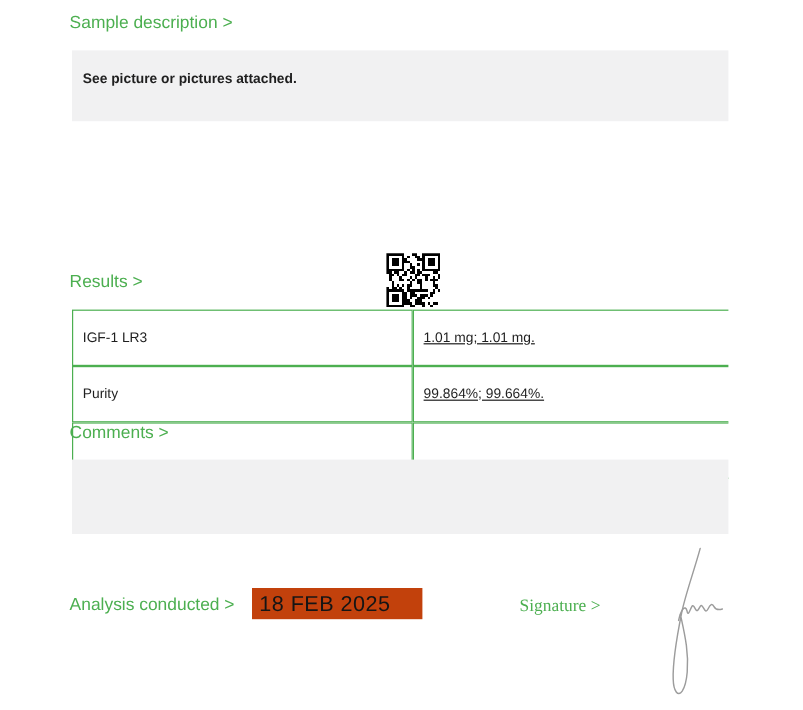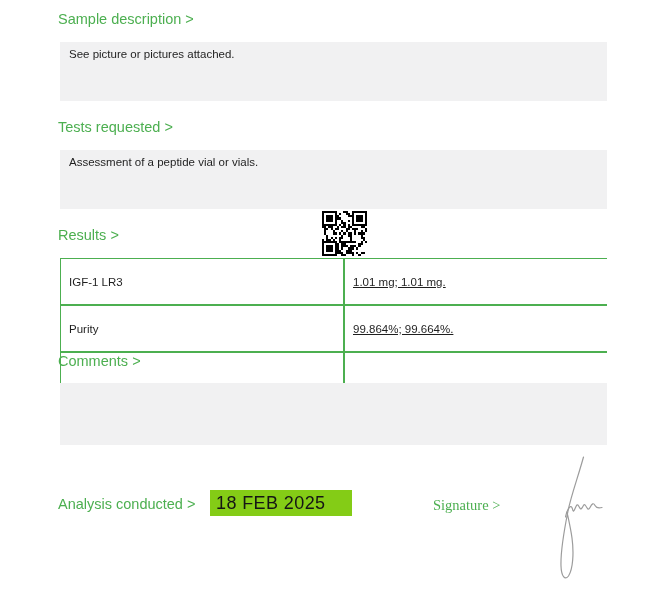--- a/index.html
+++ b/index.html
@@ -2,48 +2,44 @@
 <html><head>
 <meta charset="utf-8">
 <style>
   html,body{margin:0;padding:0;background:#ffffff;}
   body{width:669px;height:592px;font-family:"Liberation Sans",sans-serif;-webkit-font-smoothing:antialiased;}
   .page{position:relative;width:607px;height:592px;overflow:hidden;background:#ffffff;}
 
   .h-green{position:absolute;color:#4caf50;font-size:14.5px;line-height:16px;white-space:nowrap;}
 
   .graybox{position:absolute;left:60px;width:567px;background:#f1f1f2;box-sizing:border-box;}
-  .graybox .boxtext{padding:5px 9px;font-size:11.5px;color:#1f1f1f;line-height:14px;}
+  .graybox .boxtext{padding:17px 9px;font-size:11.5px;color:#1f1f1f;line-height:14px;font-weight:bold;}
 
   .results-table{position:absolute;left:60px;top:258px;width:569px;border-collapse:separate;border-spacing:0;table-layout:fixed;}
   .results-table td{border:1px solid #4caf50;height:23px;padding:11px 8px;font-size:11.5px;color:#1f1f1f;background:#ffffff;vertical-align:middle;}
   .results-table td.c1{width:266px;}
   .results-table td.c2{width:267px;text-decoration:underline;}
 
   .qr{position:absolute;left:322px;top:211px;width:45px;height:45px;}
 
-  .datebox{position:absolute;left:210px;top:490px;width:142px;height:26px;background:#84cc16;
+  .datebox{position:absolute;left:210px;top:490px;width:142px;height:26px;background:#c2410c;
            font-size:18px;line-height:26px;color:#151515;letter-spacing:0.4px;padding-left:6px;box-sizing:border-box;white-space:nowrap;}
 
   .sig-svg{position:absolute;left:548px;top:448px;width:70px;height:144px;}
 </style>
 </head>
 <body>
 
 <div class="page">
 
   <div class="h-green" style="left:58px;top:11px;">Sample description &gt;</div>
   <div class="graybox" style="top:42px;height:59px;">
     <div class="boxtext">See picture or pictures attached.</div>
   </div>
 
-  <div class="h-green" style="left:58px;top:119px;">Tests requested &gt;</div>
-  <div class="graybox" style="top:150px;height:59px;">
-    <div class="boxtext">Assessment of a peptide vial or vials.</div>
-  </div>
 
   <div class="h-green" style="left:58px;top:227px;">Results &gt;</div>
 
   <svg class="qr" id="qr-svg" viewBox="0 0 21 21" shape-rendering="crispEdges" fill="#000000">
       <rect x="0" y="0" width="1" height="1"></rect>
       <rect x="1" y="0" width="1" height="1"></rect>
       <rect x="2" y="0" width="1" height="1"></rect>
       <rect x="3" y="0" width="1" height="1"></rect>
       <rect x="4" y="0" width="1" height="1"></rect>
       <rect x="5" y="0" width="1" height="1"></rect>

